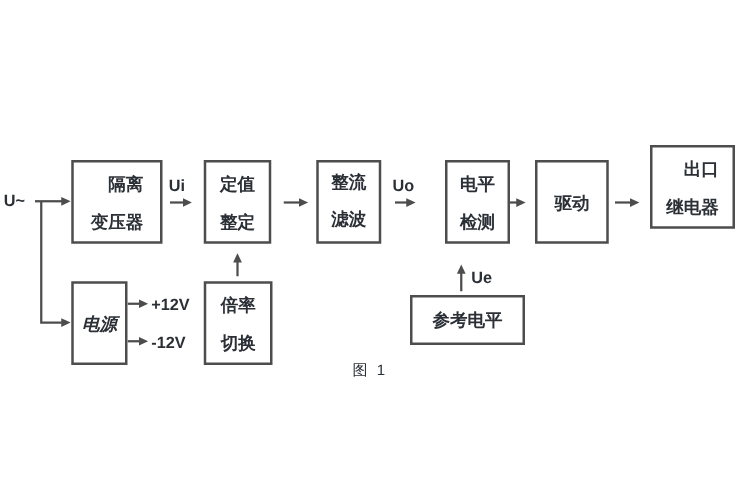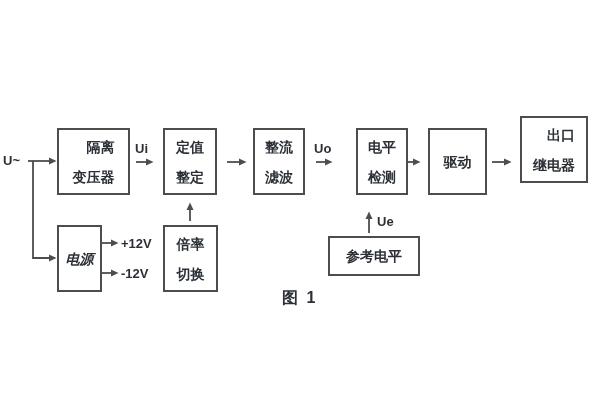--- a/index.html
+++ b/index.html
@@ -46,22 +46,22 @@
     position:absolute;
     color:var(--text);
     font-size:13px;
     font-weight:bold;
     line-height:15px;
     white-space:nowrap;
   }
   .caption{
     position:absolute;
     color:var(--text);
-    font-size:16px;
-    font-weight:bold;
+    font-size:12px;
+    font-weight:normal;
     letter-spacing:2px;
     white-space:nowrap;
   }
 </style>
 </head>
 <body>
 
 <div class="canvas">
 
   <svg class="connector-layer" viewBox="0 0 600 400" xmlns="http://www.w3.org/2000/svg">
@@ -82,21 +82,21 @@
     <line x1="102" y1="273" x2="112" y2="273" marker-end="url(#arrow)"></line>
     <line x1="369" y1="233" x2="369" y2="218" marker-end="url(#arrow)"></line>
   </svg>
 
   <div class="box" style="left:57px;top:128px;width:73px;height:67px;">隔离
 变压器</div>
 
   <div class="box" style="left:163px;top:128px;width:54px;height:67px;">定值
 整定</div>
 
-  <div class="box" style="left:253px;top:128px;width:52px;height:67px;">整流
+  <div class="box" style="left:253px;top:128px;width:52px;height:67px;font-family:Liberation Mono, monospace;">整流
 滤波</div>
 
   <div class="box" style="left:342px;top:128px;width:52px;height:67px;margin-left:14px;">电平
 检测</div>
 
   <div class="box" style="left:428px;top:128px;width:59px;height:67px;">驱动</div>
 
   <div class="box" style="left:520px;top:116px;width:68px;height:67px;">出口
 继电器</div>
 

